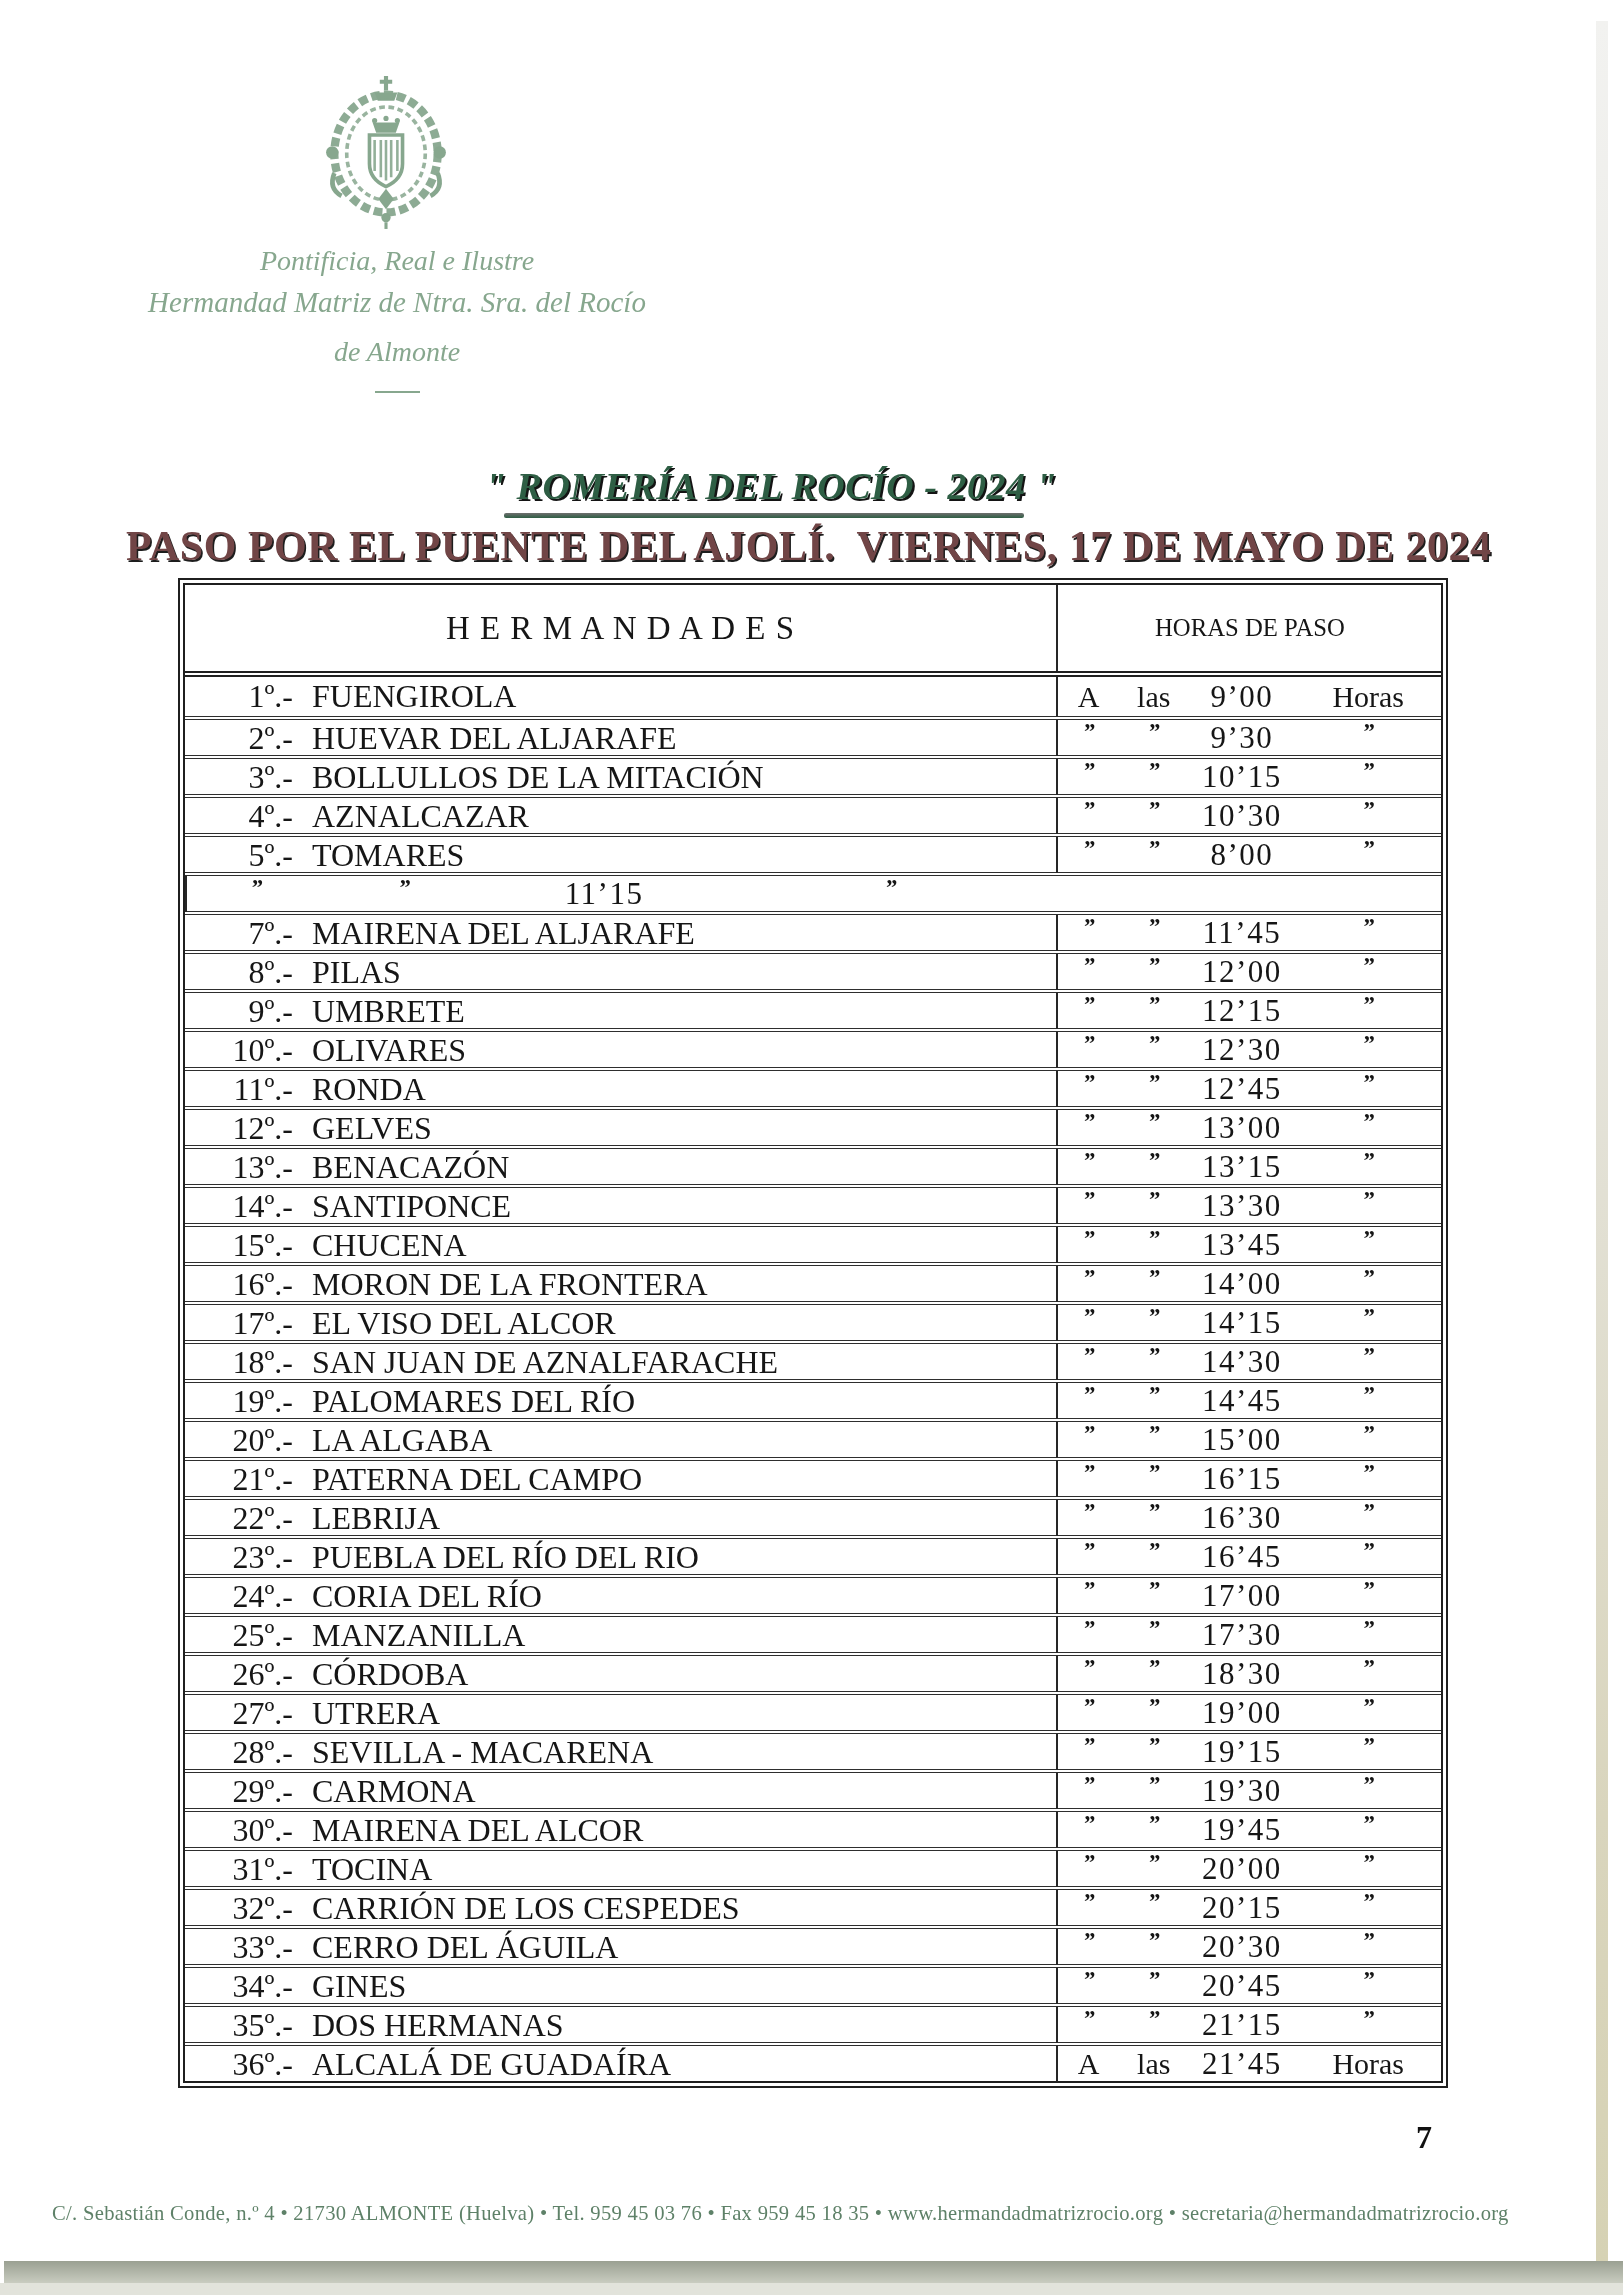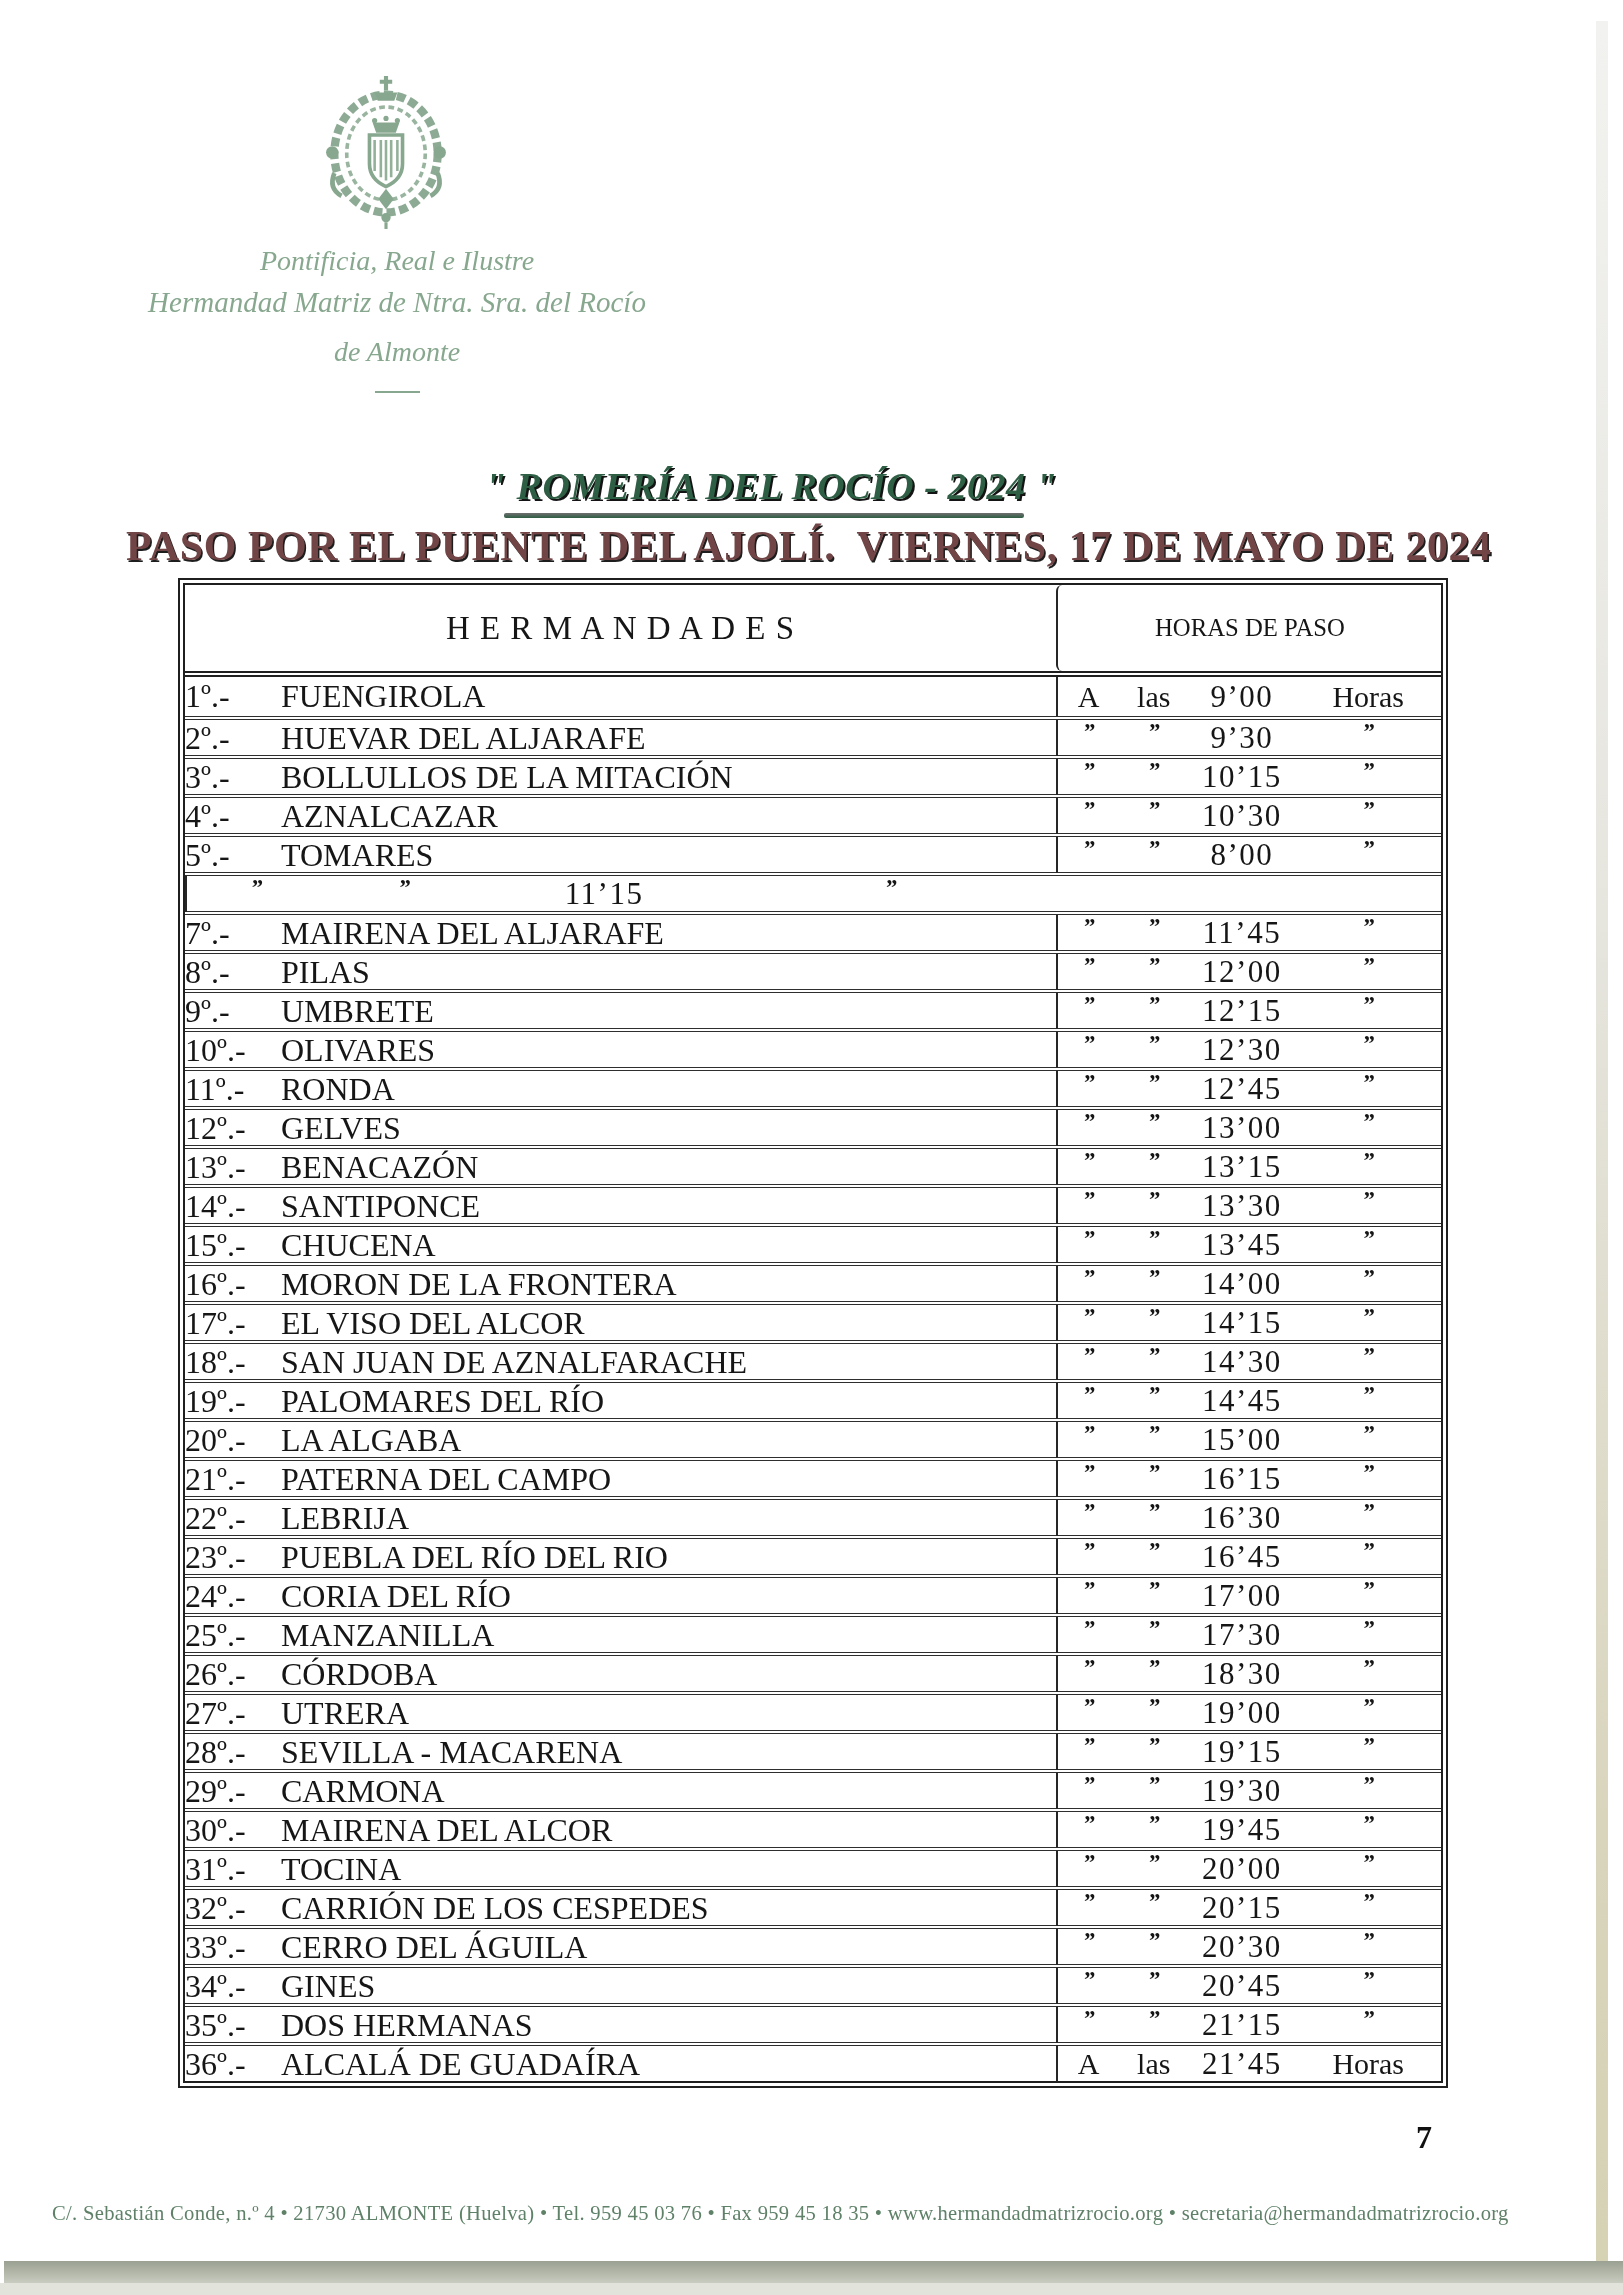--- a/index.html
+++ b/index.html
@@ -63,31 +63,31 @@
   
   .table-wrap {
     position:absolute; left:178px; top:578px; width:1270px;
     border:7.7px double var(--table-border,#1f1f1f);
     background:#fff;
   }
   .t-head {
     display:grid; grid-template-columns:871px 1fr; height:92px;
     border-bottom:6.2px double var(--table-border,#1f1f1f);
   }
-  .th-cell { display:flex; align-items:center; justify-content:center;border-radius:6px; }
+  .th-cell { display:flex; align-items:center; justify-content:center; }
   .th1 { font-size:33px; letter-spacing:1px; }
   .th2 { border-left:2.6px solid #262626; font-size:26px; }
   .th2 span { display:inline-block; transform:scaleX(0.95); }
   .t-row {
     display:grid; grid-template-columns:871px 1fr; height:39px;
     border-top:4.6px double #2e2e2e;
   }
   .t-row:first-child { border-top:none; }
   .cell-name { display:flex; align-items:center; font-size:32px; white-space:nowrap; overflow:hidden; }
-  .ord { flex:0 0 77px; width:77px; text-align:left; }
+  .ord { flex:0 0 77px; width:77px; text-align:right;margin-left:31px; }
   .name { margin-left:19px; }
   .cell-time {
     border-left:2.6px solid #262626;
     display:grid; grid-template-columns:16% 18% 28% 38%;
     align-items:center; font-size:30px;
   }
   .cell-time span { text-align:center; white-space:nowrap; }
   .cell-time .time { font-size:31px; letter-spacing:1.5px; }
   .cell-time .q {
     font-style:italic; font-weight:bold; font-size:24px;

